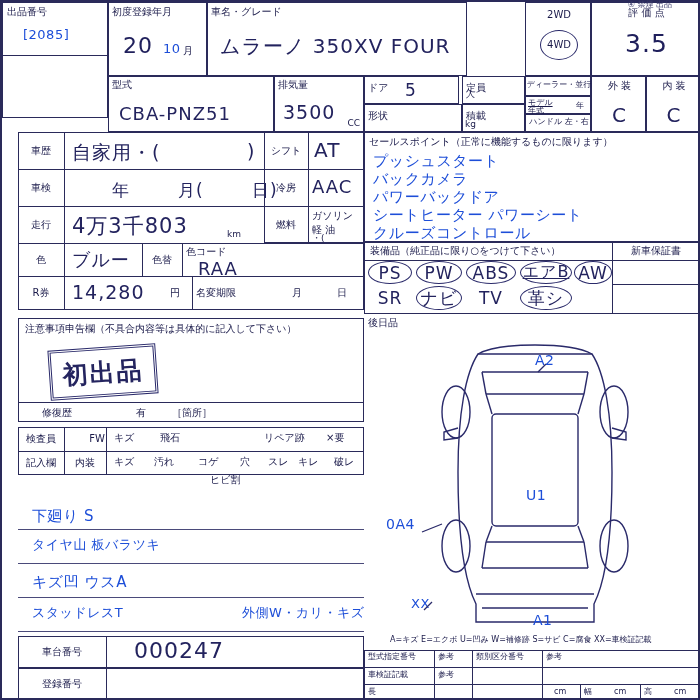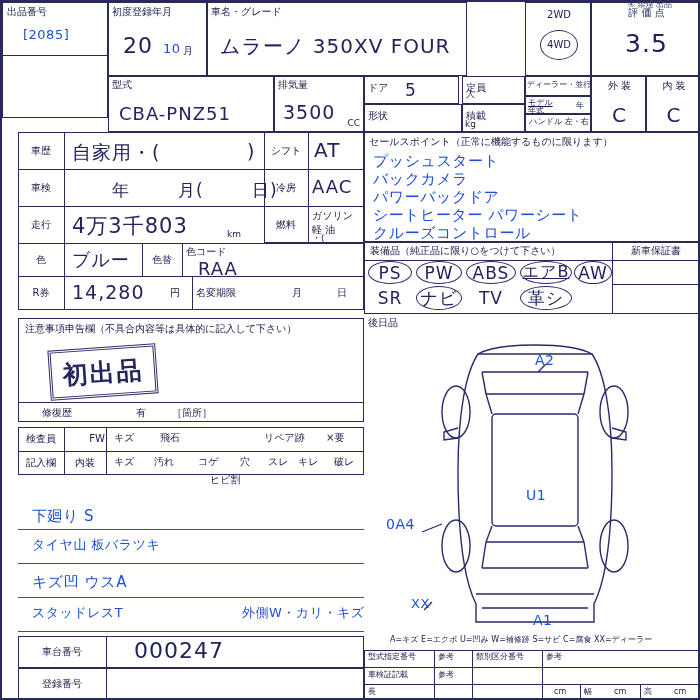--- a/index.html
+++ b/index.html
@@ -260,21 +260,21 @@
   <div class="abs hand-s" style="left:240px;top:602px;font-size:13px;">外側W・カリ・キズ</div>
 
   <div class="abs bx" style="left:16px;top:634px;width:346px;height:32px;"></div>
   <div class="vsep" style="left:104px;top:634px;height:64px;"></div>
   <div class="abs lbl ctr" style="left:16px;top:634px;width:88px;height:32px;">車台番号</div>
   <div class="abs hand" style="left:132px;top:636px;font-size:22px;">000247</div>
 
   <div class="abs bx" style="left:16px;top:666px;width:346px;height:32px;"></div>
   <div class="abs lbl ctr" style="left:16px;top:666px;width:88px;height:32px;">登録番号</div>
 
-  <div class="abs lbl8" style="left:388px;top:634px;width:306px;">A=キズ  E=エクボ  U=凹み  W=補修跡  S=サビ  C=腐食  XX=ディーラー</div>
+  <div class="abs lbl8" style="left:388px;top:634px;width:306px;">A=キズ  E=エクボ  U=凹み  W=補修跡  S=サビ  C=腐食  XX=車検証記載</div>
 
   <div class="abs bx" style="left:362px;top:648px;width:336px;height:50px;"></div>
   <div class="hsep" style="left:362px;top:665px;width:336px;"></div>
   <div class="hsep" style="left:362px;top:682px;width:336px;"></div>
   <div class="vsep" style="left:432px;top:648px;height:50px;"></div>
   <div class="vsep" style="left:470px;top:648px;height:50px;"></div>
   <div class="vsep" style="left:540px;top:648px;height:50px;"></div>
   <div class="vsep" style="left:578px;top:682px;height:16px;"></div>
   <div class="vsep" style="left:638px;top:682px;height:16px;"></div>
 

